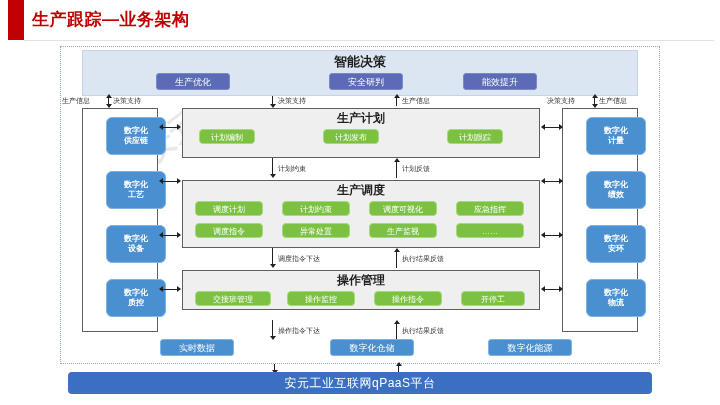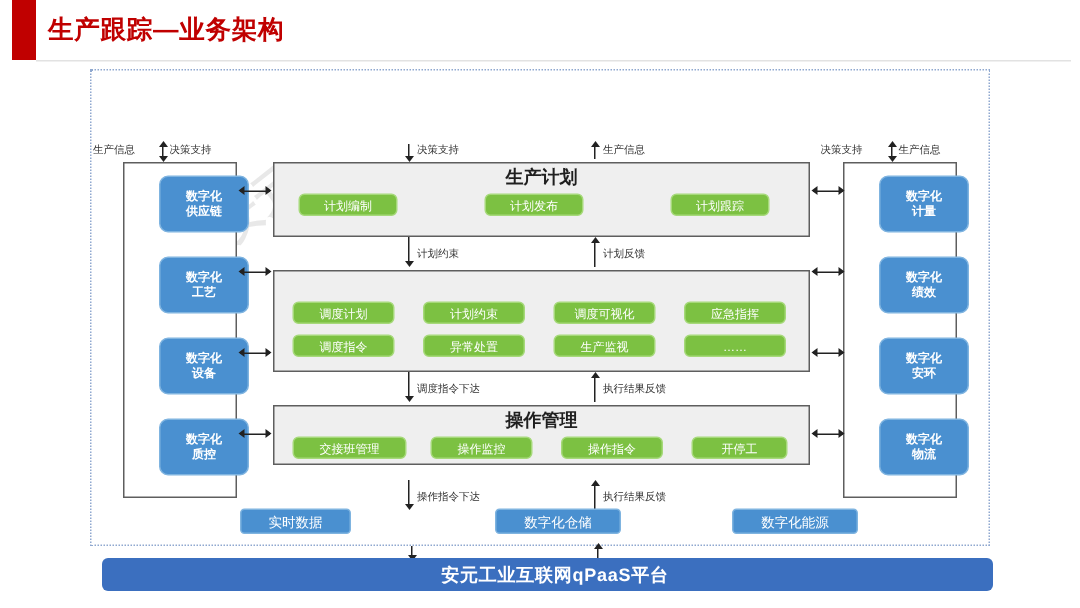--- a/index.html
+++ b/index.html
@@ -66,21 +66,21 @@
   #module-plan{top:0;height:50px;}
   #module-sched{top:72px;height:68px;}
   #module-op{top:162px;height:40px;}
   .module-title{position:absolute;left:0;right:0;top:1px;text-align:center;
     font-size:12px;font-weight:bold;color:#1F1F1F;}
   .g-btn{position:absolute;height:15px;line-height:15px;text-align:center;
     background:#7CC142;color:#ffffff;font-size:8px;border-radius:4px;
     border:1px solid #A6D97A;box-sizing:border-box;}
 
   
-  .plan-b{top:20px;width:66px;}
+  .plan-b{top:20px;width:56px;}
   #plan-b-0{left:16px;} #plan-b-1{left:140px;} #plan-b-2{left:264px;}
   
   .sch-r0{top:20px;} .sch-r1{top:42px;}
   .sch-b{width:68px;}
   .sc0{left:12px;} .sc1{left:99px;} .sc2{left:186px;} .sc3{left:273px;}
   
   .op-b{top:20px;}
   #op-b-0{left:12px;width:76px;} #op-b-1{left:104px;width:68px;}
   #op-b-2{left:191px;width:68px;} #op-b-3{left:278px;width:64px;}
 
@@ -99,39 +99,45 @@
   #support-row{position:absolute;left:22px;top:290px;width:556px;height:24px;}
   .sup-btn{position:absolute;top:3px;height:17px;line-height:17px;text-align:center;
     background:#4A90D0;border:1px solid #7FB4E0;border-radius:3px;box-sizing:border-box;
     color:#ffffff;font-size:9px;}
   #sup-btn-0{left:78px;width:74px;}
   #sup-btn-1{left:248px;width:84px;}
   #sup-btn-2{left:406px;width:84px;}
 
   
   #platform-bar{position:absolute;left:8px;top:326px;width:584px;height:22px;
-    background:#3B6FBF;border-radius:4px;color:#ffffff;font-size:12px;font-weight:bold;
-    display:flex;align-items:center;justify-content:center;letter-spacing:0.5px;padding-left:10px;}
+    background:#3B6FBF;border-radius:4px;color:#ffffff;font-size:12px;font-weight:normal;
+    display:flex;align-items:center;justify-content:center;letter-spacing:0.5px;}
 </style>
 </head>
 <body>
 
 <div id="header">
   <div id="header-accent"></div>
   <div id="page-title">生产跟踪—业务架构</div>
   <div id="header-rule"></div>
 </div>
 
 <div id="diagram">
 
   <div class="watermark wm1">安元</div>
   <div class="watermark wm2">安元</div>
 
   <div id="outer-frame"></div>
 
+  <div id="decision-band">
+    <div id="decision-title">智能决策</div>
+    <div class="dec-btn" id="dec-btn-0">生产优化</div>
+    <div class="dec-btn" id="dec-btn-1">安全研判</div>
+    <div class="dec-btn" id="dec-btn-2">能效提升</div>
+  </div>
 
   <div class="flowlabel" style="left:2px;top:50px;">生产信息</div>
   <div class="arrow-v" style="left:48px;top:50px;height:10px;"></div>
   <div class="arrow-head ah-up" style="left:45.5px;top:48px;"></div>
   <div class="arrow-head ah-down" style="left:45.5px;top:58px;"></div>
   <div class="flowlabel" style="left:53px;top:50px;">决策支持</div>
 
   <div class="arrow-v" style="left:212px;top:50px;height:10px;"></div>
   <div class="arrow-head ah-down" style="left:209.5px;top:58px;"></div>
   <div class="flowlabel" style="left:218px;top:50px;">决策支持</div>
@@ -228,20 +234,21 @@
     <div class="strip" id="strip-1">
       <div class="arrow-v" style="left:90px;top:0px;height:18px;"></div>
       <div class="arrow-head ah-down" style="left:87.5px;top:16px;"></div>
       <div class="strip-lbl" style="left:96px;">计划约束</div>
       <div class="arrow-v" style="left:214px;top:2px;height:18px;"></div>
       <div class="arrow-head ah-up" style="left:211.5px;top:0px;"></div>
       <div class="strip-lbl" style="left:220px;">计划反馈</div>
     </div>
 
     <div class="module" id="module-sched">
+      <div class="module-title">生产调度</div>
       <div class="g-btn sch-b sch-r0 sc0">调度计划</div>
       <div class="g-btn sch-b sch-r0 sc1">计划约束</div>
       <div class="g-btn sch-b sch-r0 sc2">调度可视化</div>
       <div class="g-btn sch-b sch-r0 sc3">应急指挥</div>
       <div class="g-btn sch-b sch-r1 sc0">调度指令</div>
       <div class="g-btn sch-b sch-r1 sc1">异常处置</div>
       <div class="g-btn sch-b sch-r1 sc2">生产监视</div>
       <div class="g-btn sch-b sch-r1 sc3">……</div>
     </div>
 

